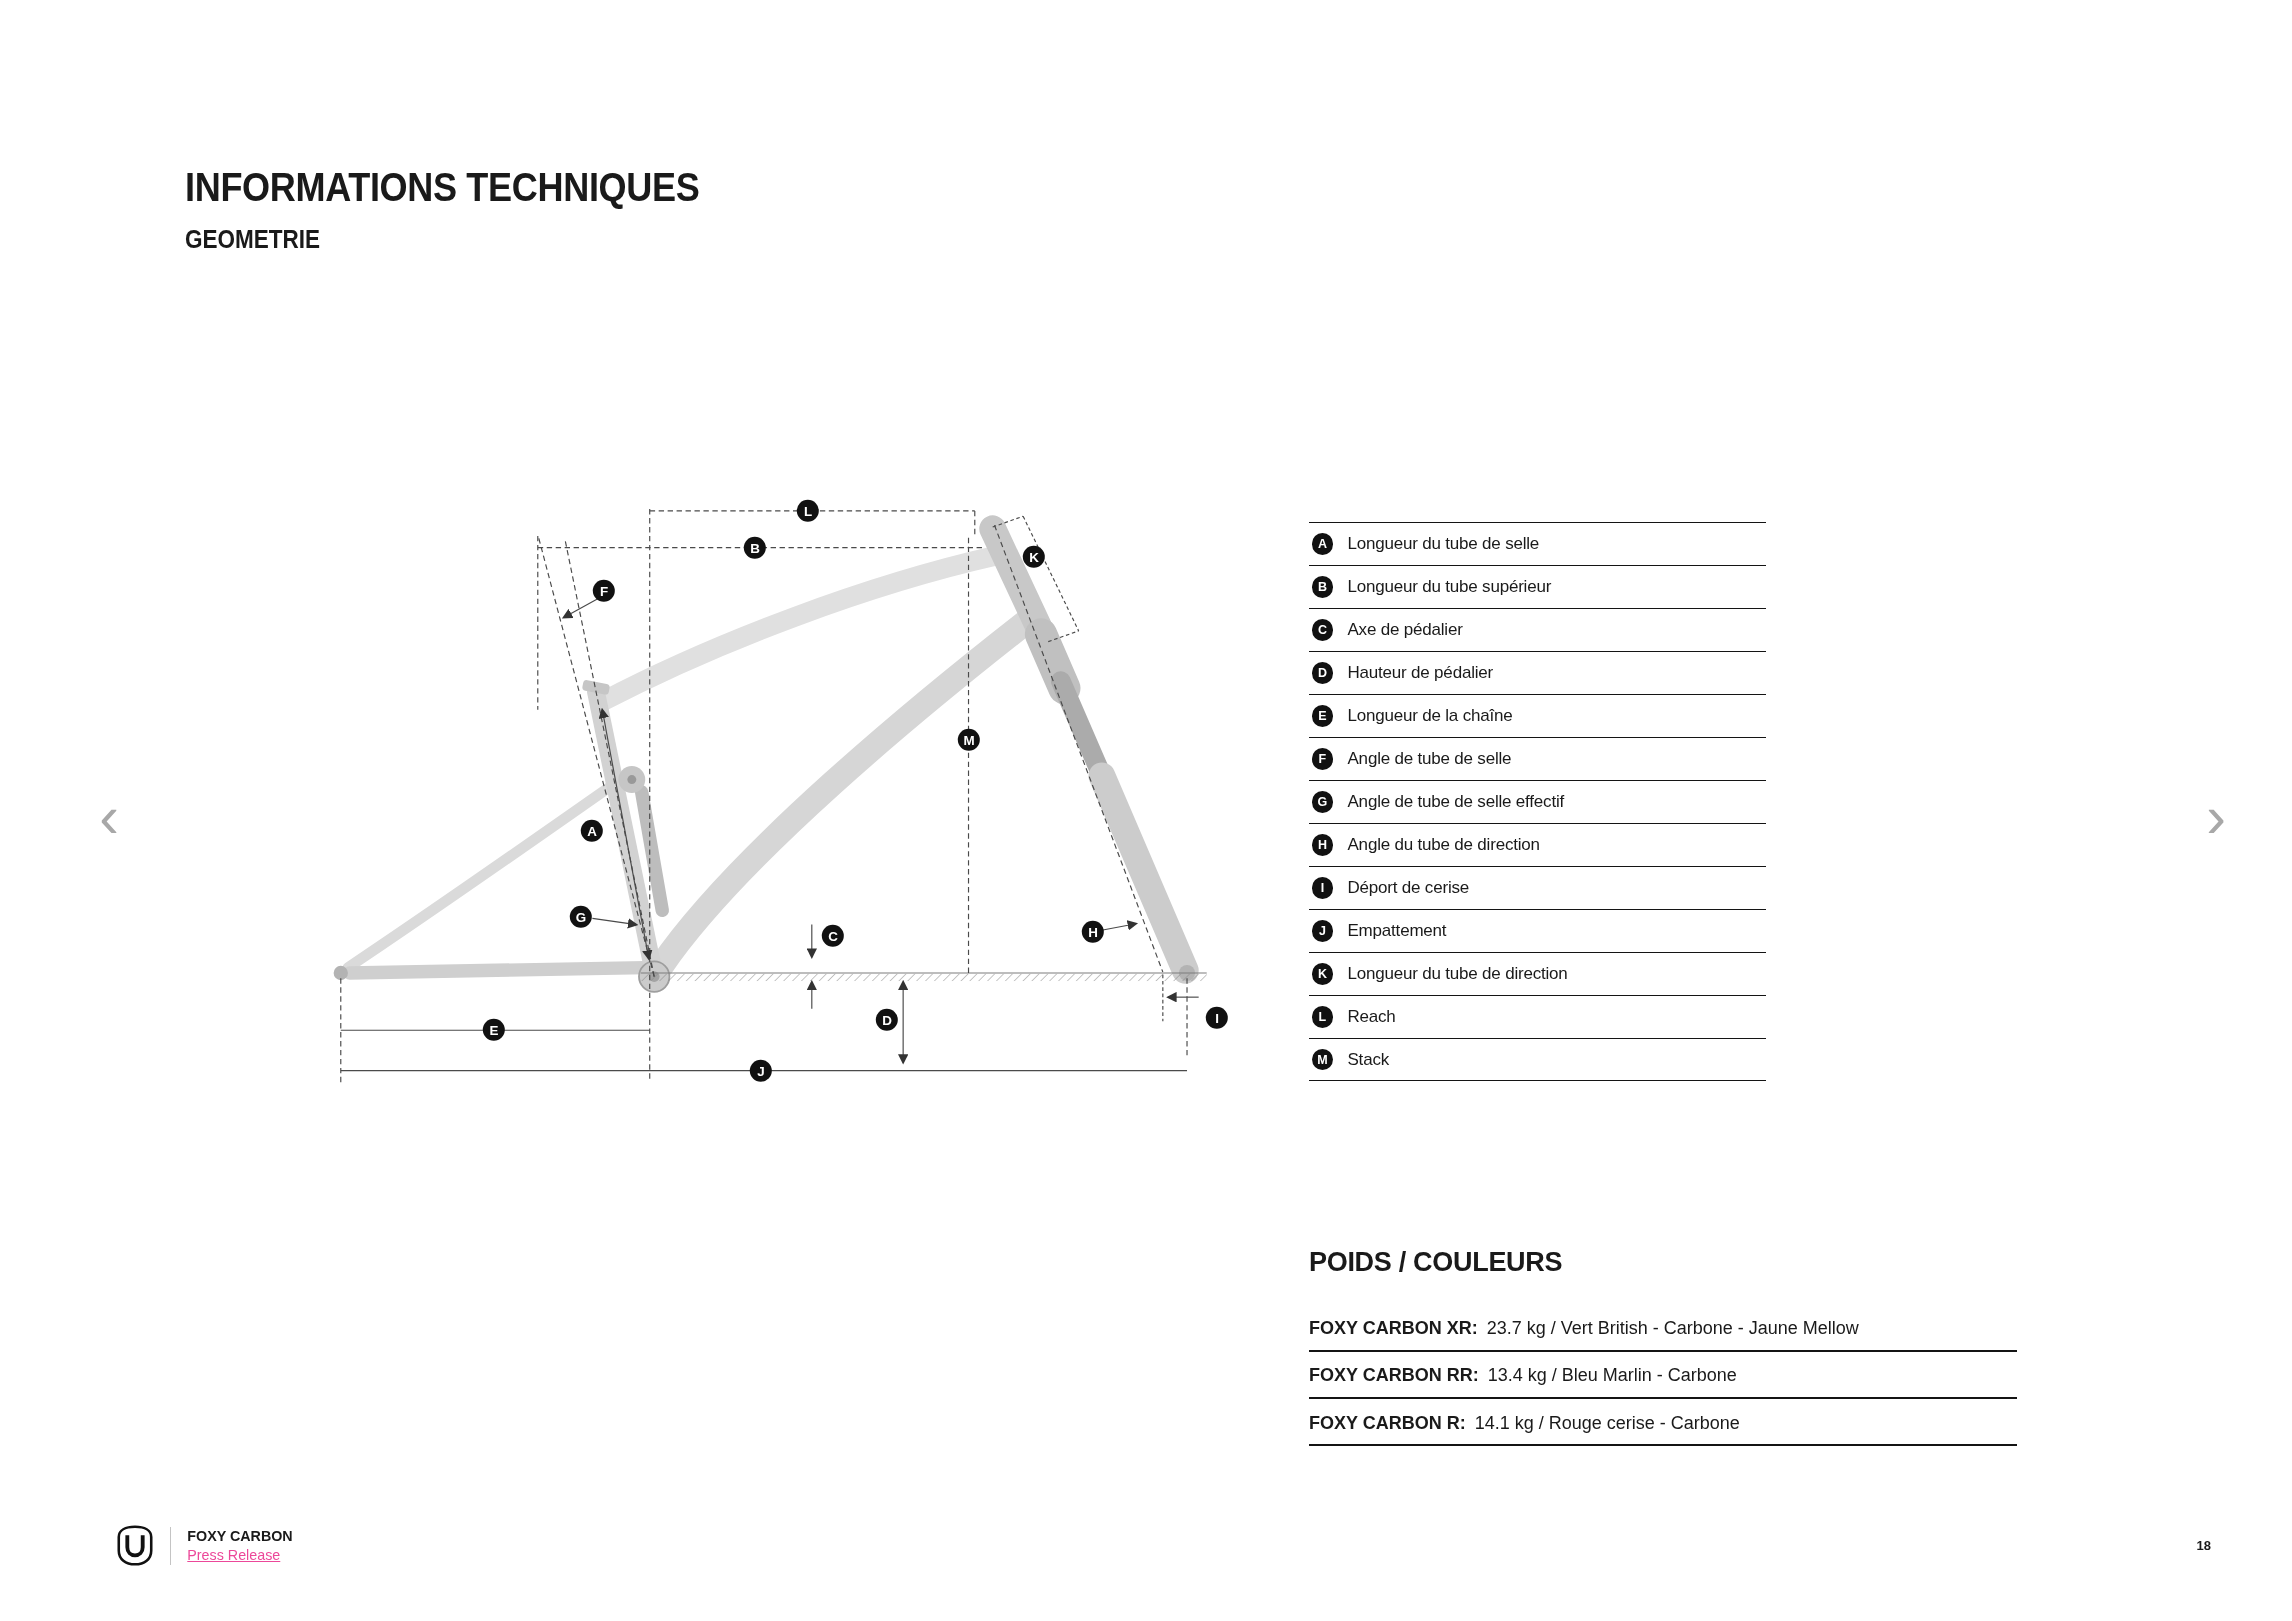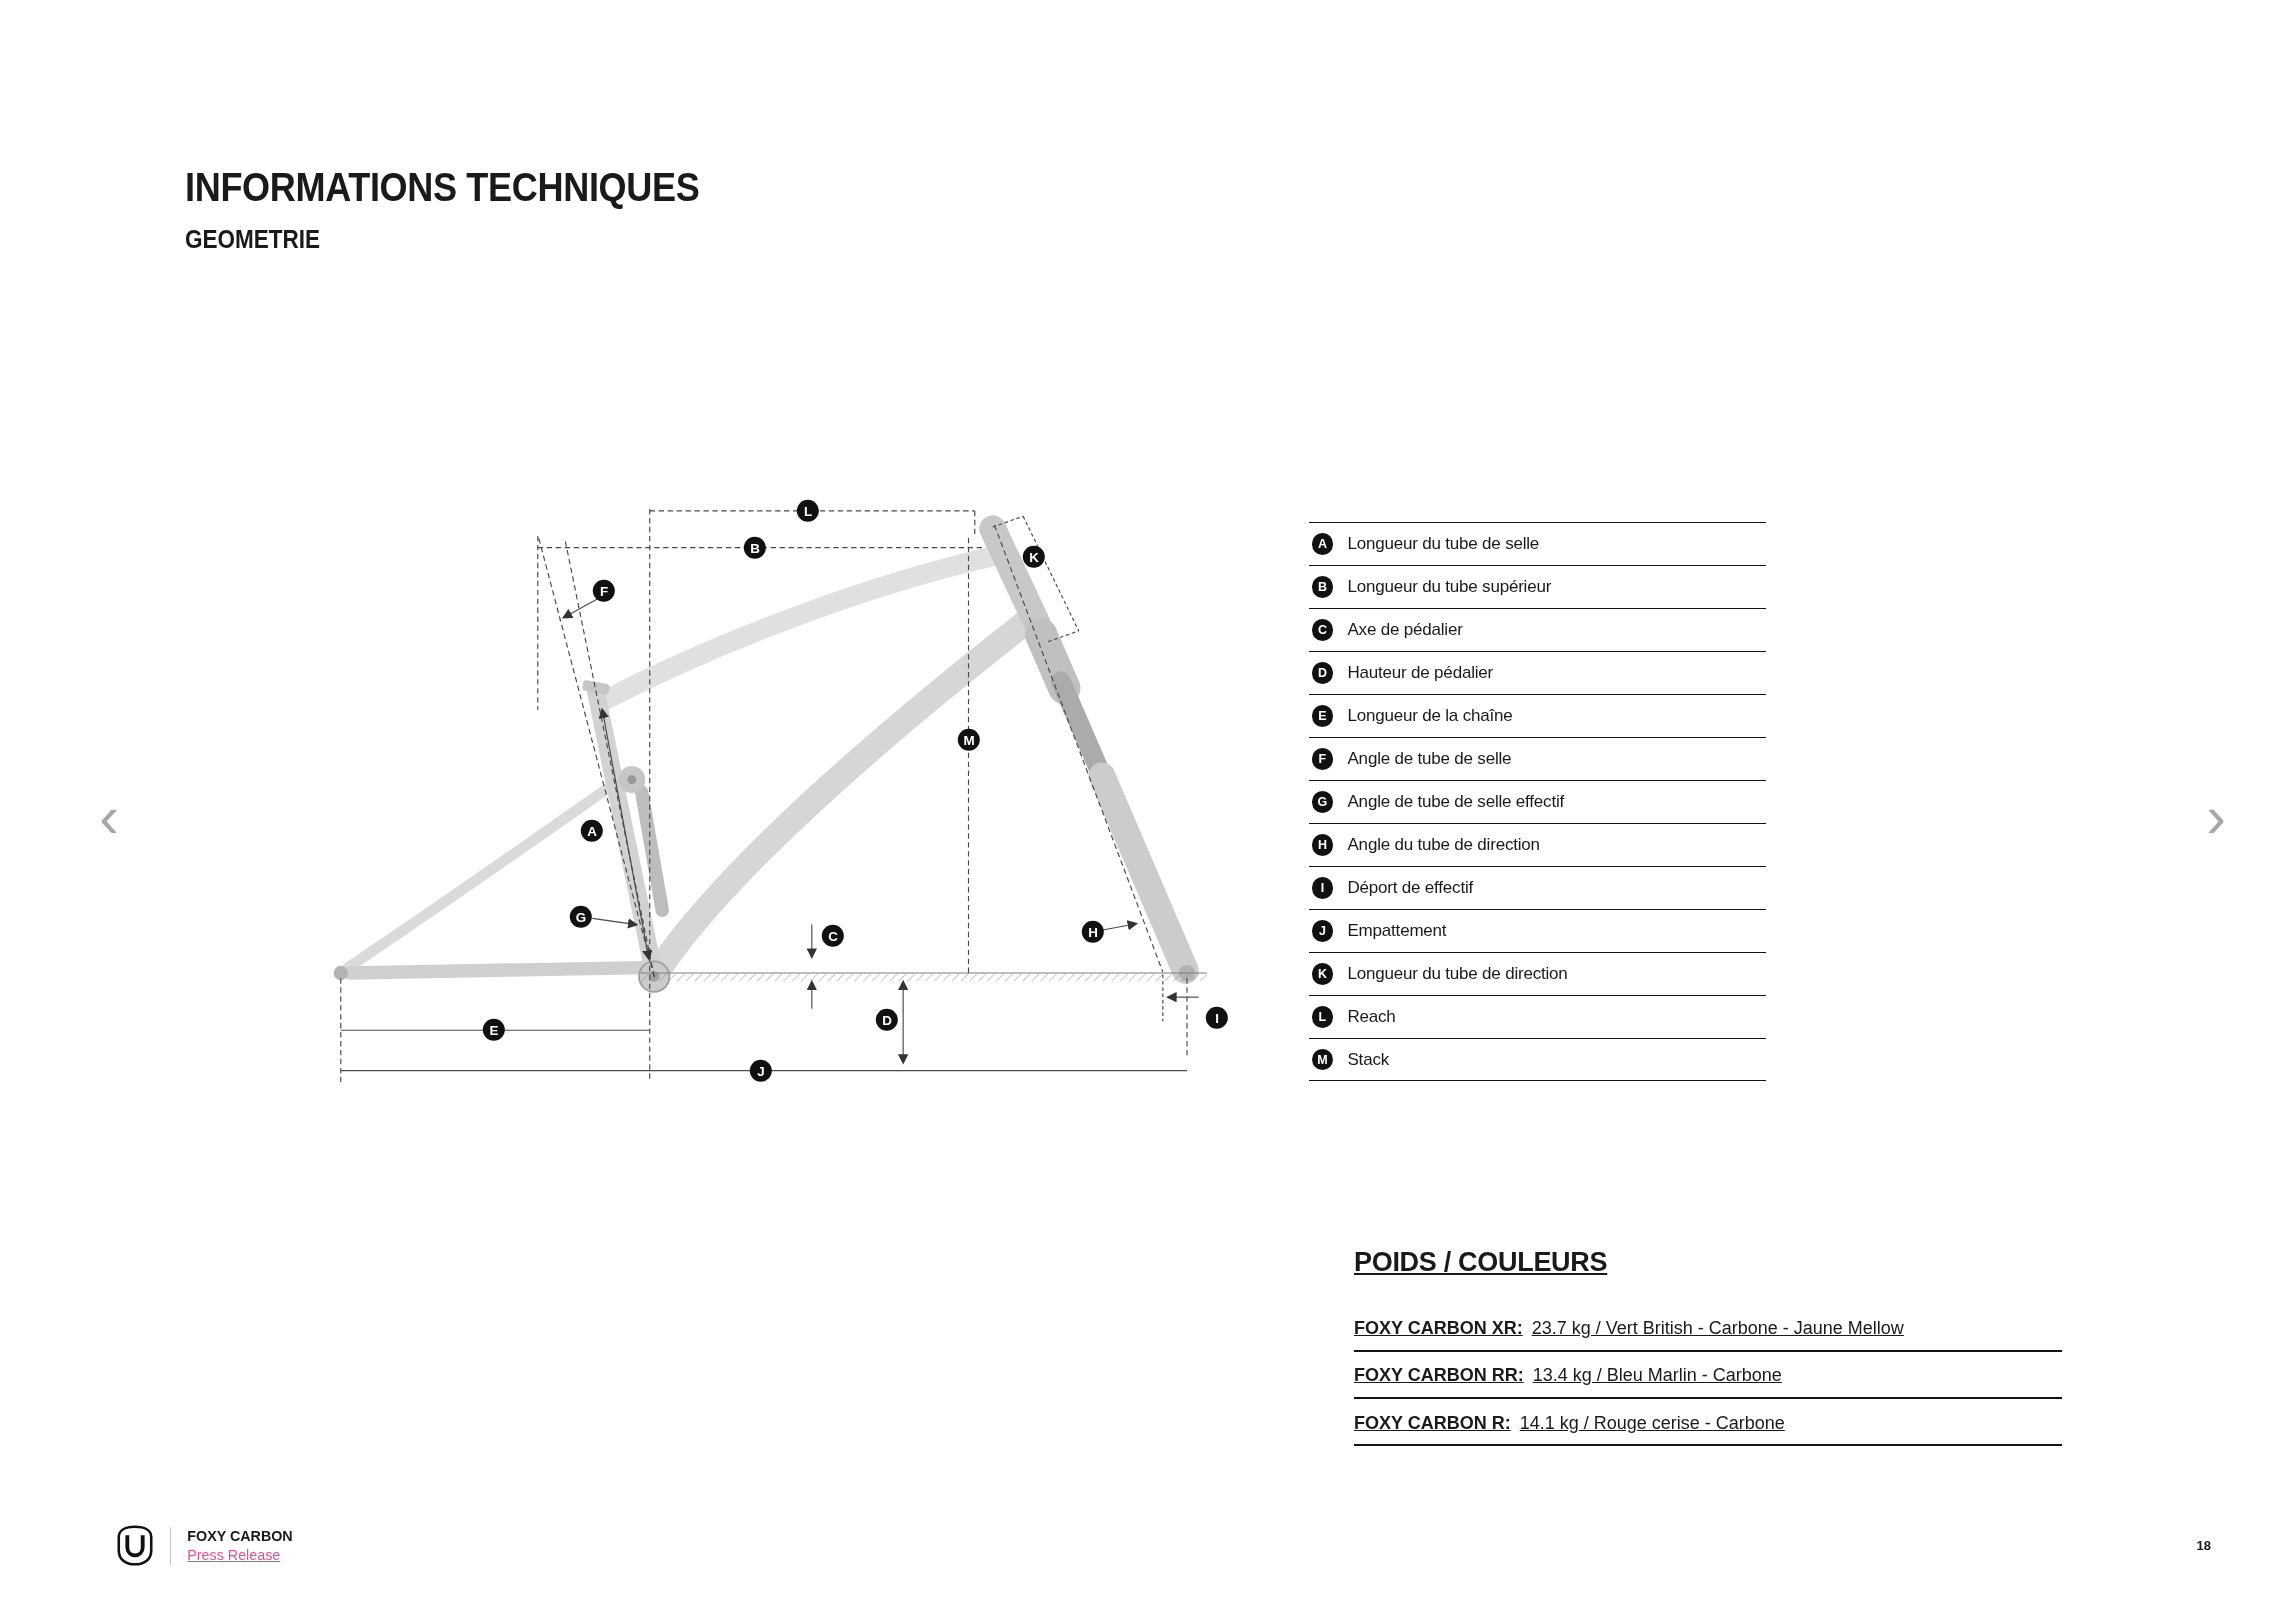--- a/index.html
+++ b/index.html
@@ -52,21 +52,21 @@
   }
   .legend-row:last-child { border-bottom:1.8px solid #141414; }
   .legend .badge-inline {
     position:static; transform:none; margin:0 14.3px 0 2.7px; flex:0 0 auto;
     width:21.5px; height:21.5px; border-radius:50%; background:#111; color:#fff;
     font-size:12.5px; font-weight:700; display:flex; align-items:center; justify-content:center;
   }
   .legend-label { font-size:17px; font-weight:400; letter-spacing:-0.2px; }
 
   
-  .weights { position:absolute; left:1354px; top:1247px; width:708px;text-decoration:underline; }
+  .weights { position:absolute; left:1309px; top:1247px; width:708px; }
   .weights h3 { font-size:27px; font-weight:800; letter-spacing:-0.3px; margin-bottom:27px; }
   .weight-row {
     font-size:18px; padding:13.4px 0 10.7px; border-bottom:2.2px solid #141414;
   }
   .wmodel { font-weight:800; margin-right:9px; }
   .wvalue { font-weight:400; }
 
   
   footer {
     position:absolute; left:116px; right:82px; top:1516px; height:59px;
@@ -214,21 +214,21 @@
         <span class="legend-label">Angle de tube de selle effectif</span>
       </div>
 
       <div class="legend-row">
         <span class="badge-inline">H</span>
         <span class="legend-label">Angle du tube de direction</span>
       </div>
 
       <div class="legend-row">
         <span class="badge-inline">I</span>
-        <span class="legend-label">Déport de effectif</span>
+        <span class="legend-label">Déport de cerise</span>
       </div>
 
       <div class="legend-row">
         <span class="badge-inline">J</span>
         <span class="legend-label">Empattement</span>
       </div>
 
       <div class="legend-row">
         <span class="badge-inline">K</span>
         <span class="legend-label">Longueur du tube de direction</span>

